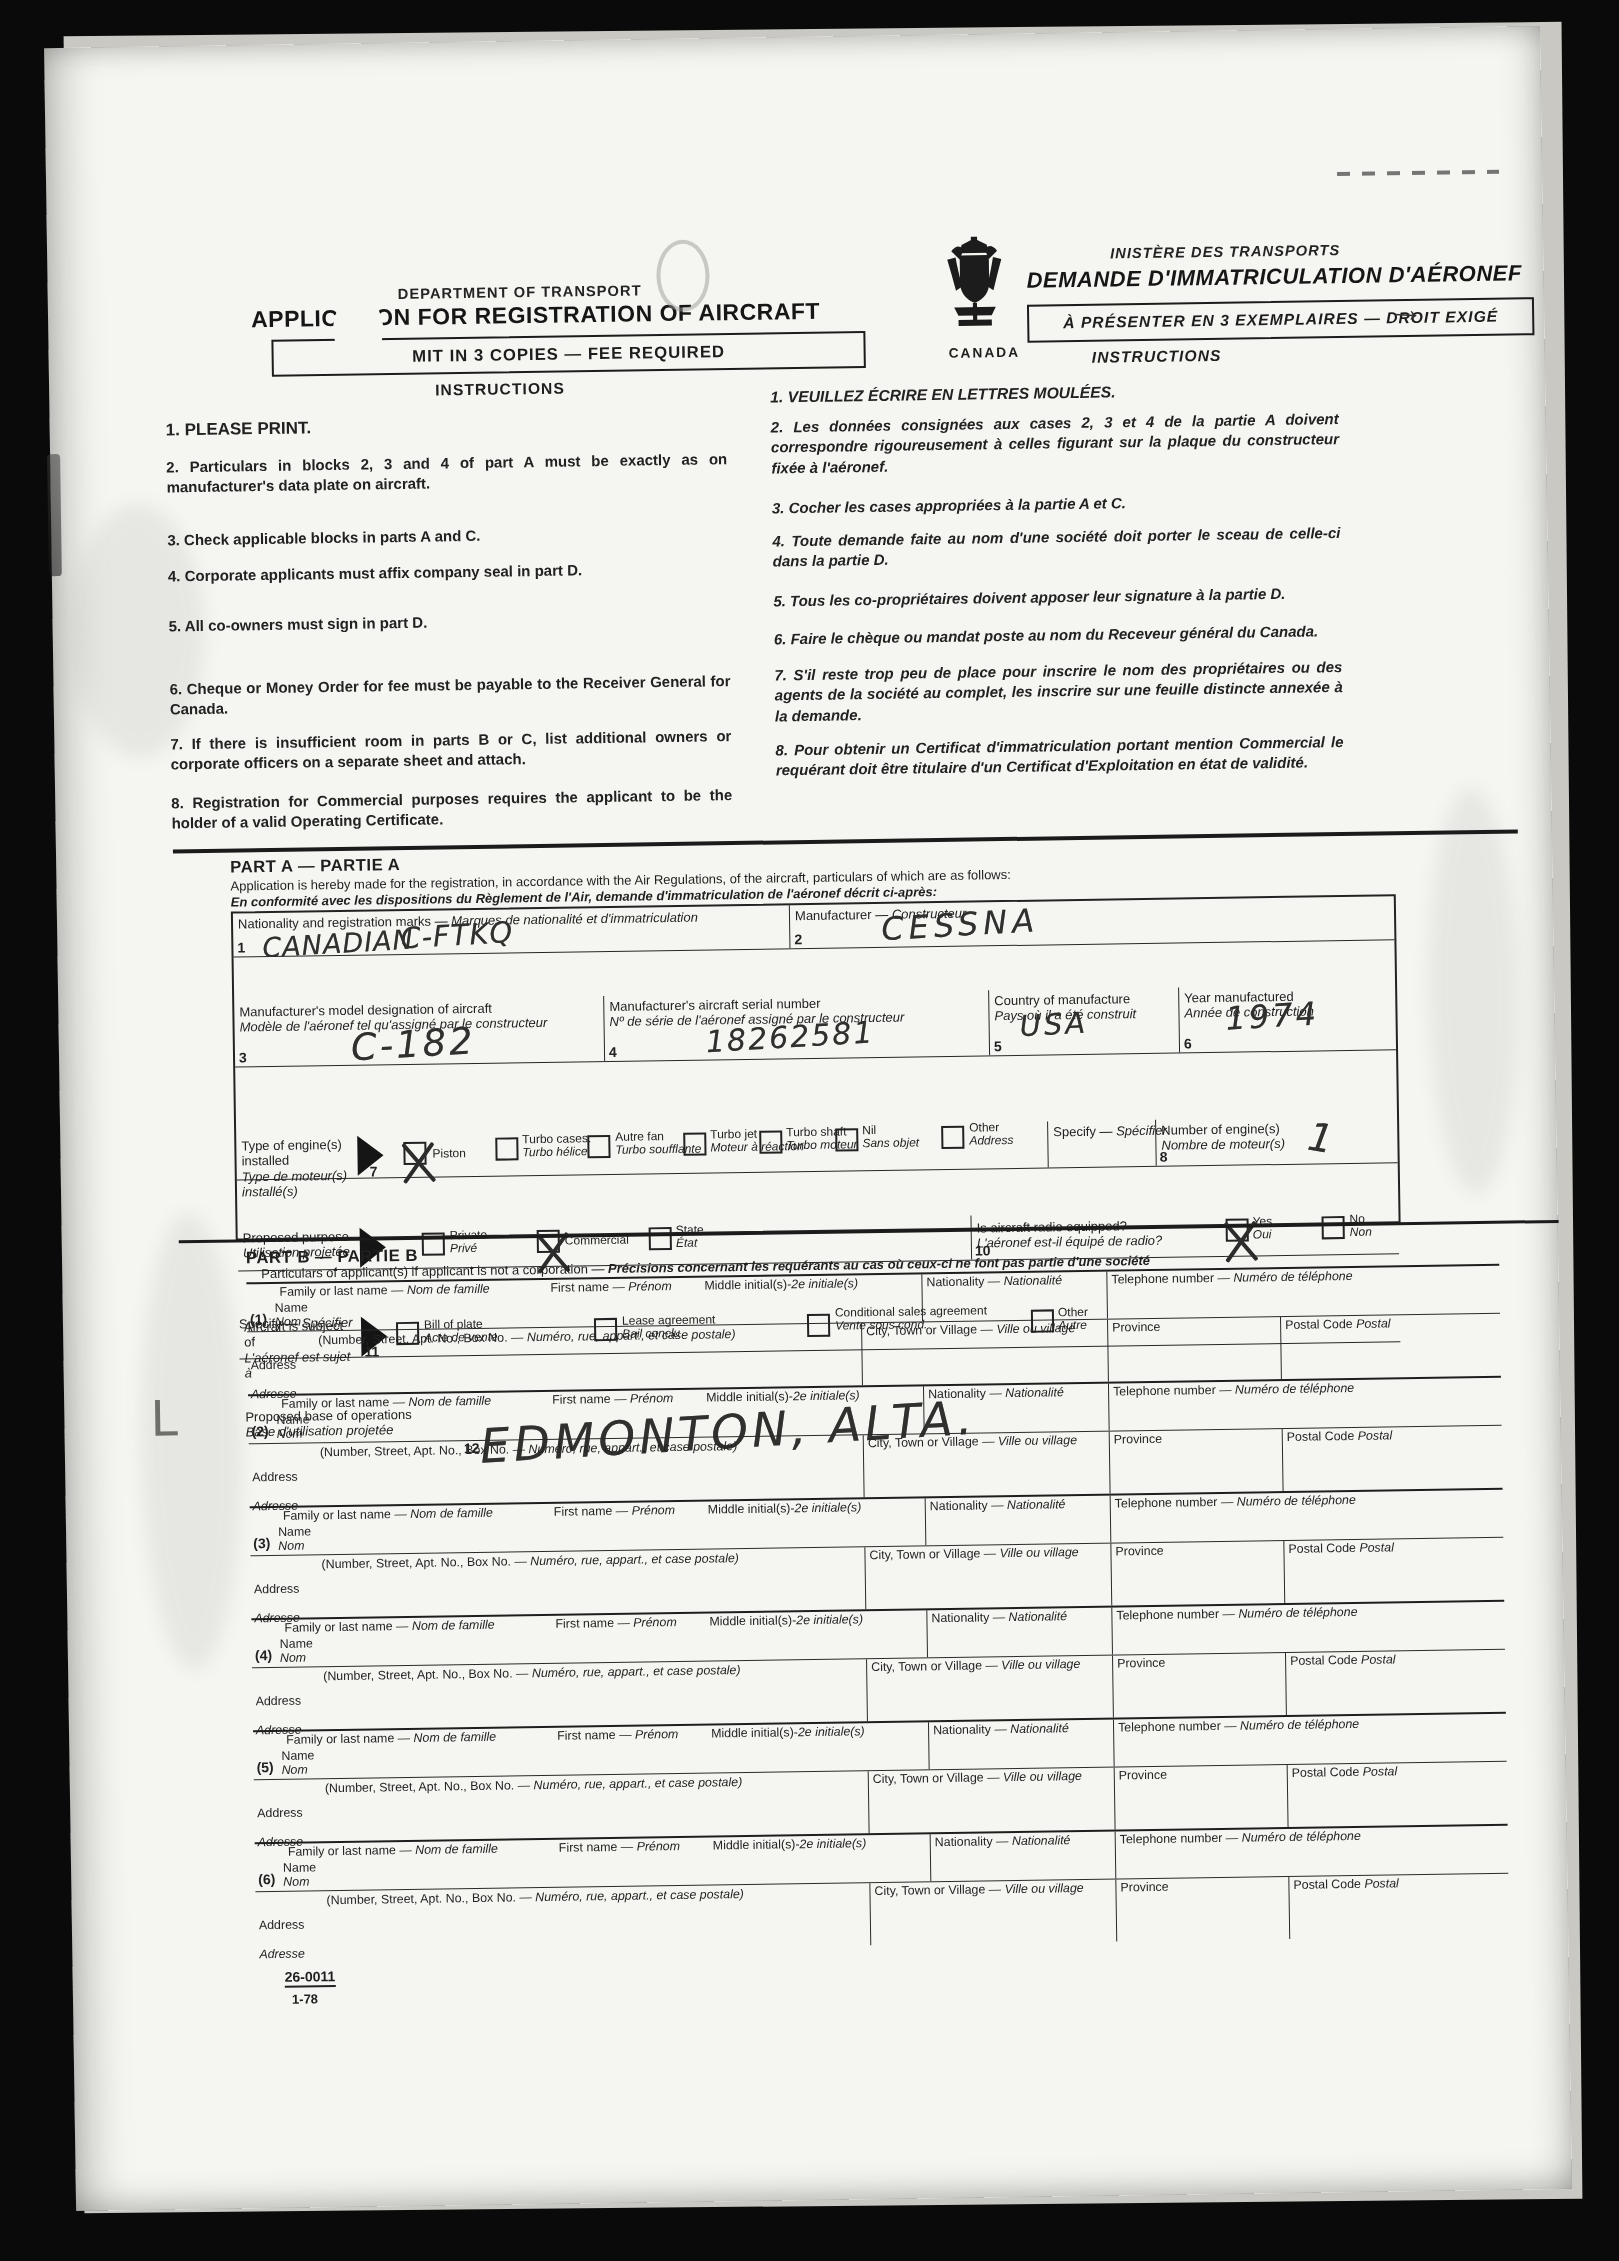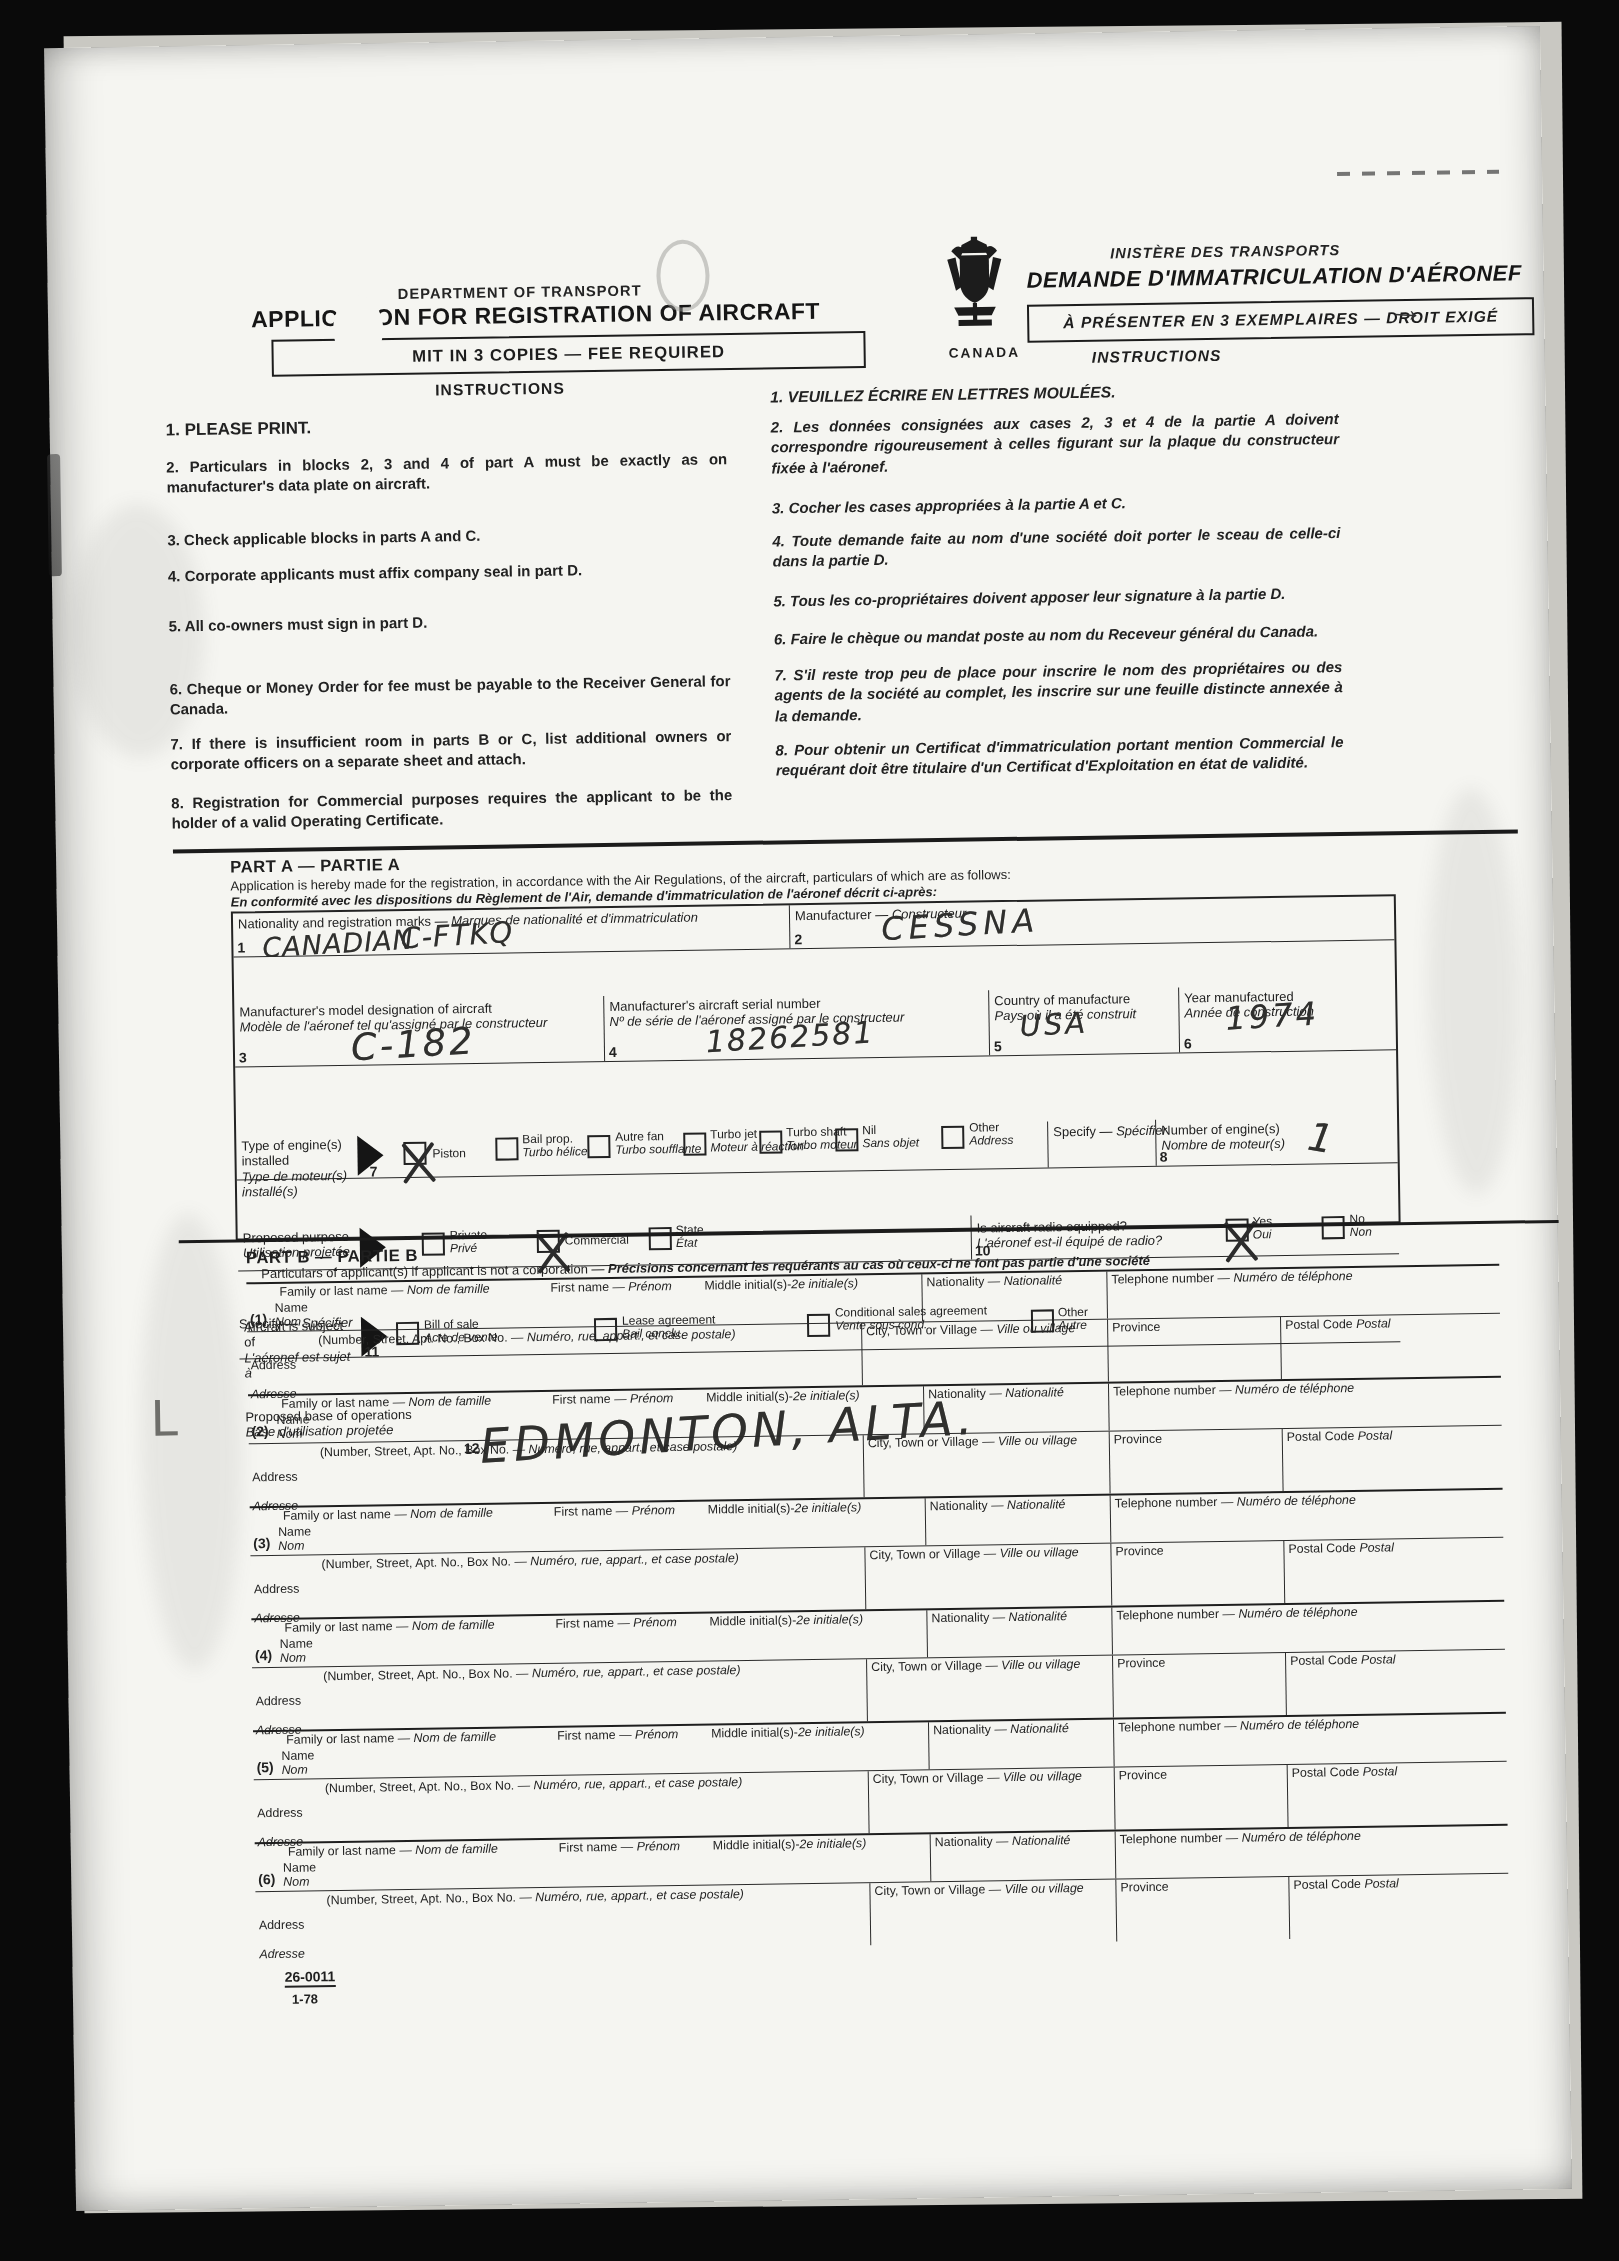--- a/index.html
+++ b/index.html
@@ -191,21 +191,21 @@
         <div class="lab"><span style="position:static;">Type of engine(s) installed</span><br><span class="fr" style="position:static;">Type de moteur(s) installé(s)</span></div>
       </div>
       <div class="arrowhead" style="left:121px;top:4px;"></div>
       <div class="num" style="left:133px;bottom:-2px;">7</div>
 
       <div class="cb" style="left:167px;top:11px;"></div>
       <div class="xmark" style="left:166px;top:12px;"></div>
       <div class="opt-lab" style="left:196px;top:17px;"><span style="position:static;">Piston</span></div>
 
       <div class="cb" style="left:259px;top:8px;"></div>
-      <div class="opt-lab" style="left:286px;top:4px;"><span style="position:static;">Bail prop.</span><br><span class="fr" style="position:static;">Turbo hélice</span></div>
+      <div class="opt-lab" style="left:286px;top:4px;"><span style="position:static;">Turbo cases.</span><br><span class="fr" style="position:static;">Turbo hélice</span></div>
 
       <div class="cb" style="left:351px;top:7px;"></div>
       <div class="opt-lab" style="left:379px;top:3px;"><span style="position:static;">Autre fan</span><br><span class="fr" style="position:static;">Turbo soufflante</span></div>
 
       <div class="cb" style="left:447px;top:6px;"></div>
       <div class="opt-lab" style="left:474px;top:2px;"><span style="position:static;">Turbo jet</span><br><span class="fr" style="position:static;">Moteur à réaction</span></div>
 
       <div class="cb" style="left:523px;top:5px;"></div>
       <div class="opt-lab" style="left:550px;top:1px;"><span style="position:static;">Turbo shaft</span><br><span class="fr" style="position:static;">Turbo moteur</span></div>
 
@@ -253,21 +253,21 @@
     </div>
 
     <div class="pa-row" style="top:201px;height:43px;overflow:visible;">
       <div class="cell" style="left:0;width:119px;padding-top:3px;">
         <div class="lab"><span style="position:static;">Aircraft is subject of</span><br><span class="fr" style="position:static;">L'aéronef est sujet à</span></div>
       </div>
       <div class="arrowhead" style="left:122px;top:2px;"></div>
       <div class="num" style="left:125px;bottom:-3px;">11</div>
 
       <div class="cb" style="left:157px;top:8px;"></div>
-      <div class="opt-lab" style="left:185px;top:5px;"><span style="position:static;">Bill of sale</span><br><span class="fr" style="position:static;">Acte de vente</span></div>
+      <div class="opt-lab" style="left:185px;top:5px;"><span style="position:static;">Bill of plate</span><br><span class="fr" style="position:static;">Acte de vente</span></div>
 
       <div class="cb" style="left:355px;top:7px;"></div>
       <div class="opt-lab" style="left:383px;top:4px;"><span style="position:static;">Lease agreement</span><br><span class="fr" style="position:static;">Bail conclu</span></div>
 
       <div class="cb" style="left:568px;top:6px;"></div>
       <div class="opt-lab" style="left:596px;top:-1px;"><span style="position:static;">Conditional sales agreement</span><br><span class="fr" style="position:static;">Vente sous cond.</span></div>
 
       <div class="cb" style="left:792px;top:5px;"></div>
       <div class="opt-lab" style="left:819px;top:2px;"><span style="position:static;">Other</span><br><span class="fr" style="position:static;">Autre</span></div>
 

